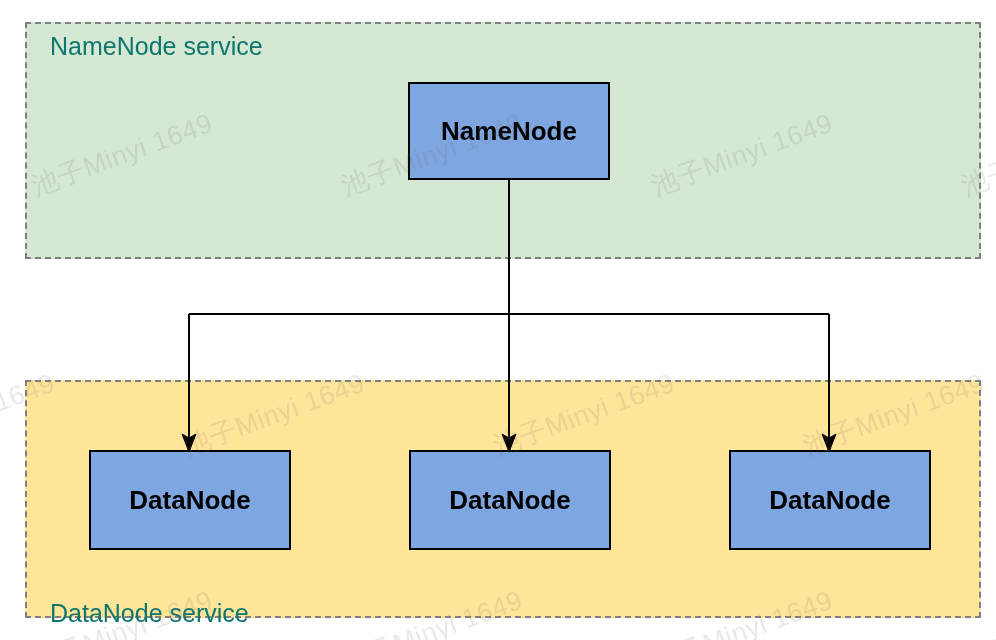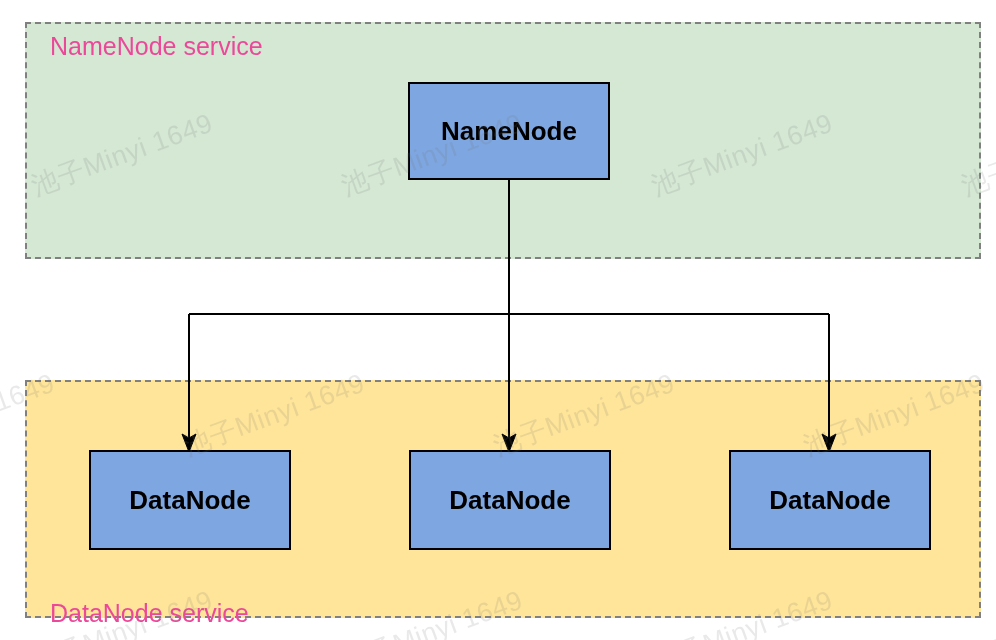--- a/index.html
+++ b/index.html
@@ -44,21 +44,21 @@
   
   .group {
     position: absolute;
     box-sizing: border-box;
     border: 2px dashed #808080;
     z-index: 1;
   }
   .group-label {
     position: absolute;
     font-size: 25px;
-    color: #ec4899;
+    color: #0f766e;
     white-space: nowrap;
     z-index: 4;
   }
   #group-namenode {
     left: 25px;
     top: 22px;
     width: 956px;
     height: 237px;
     background: #d5e8d4;
   }

